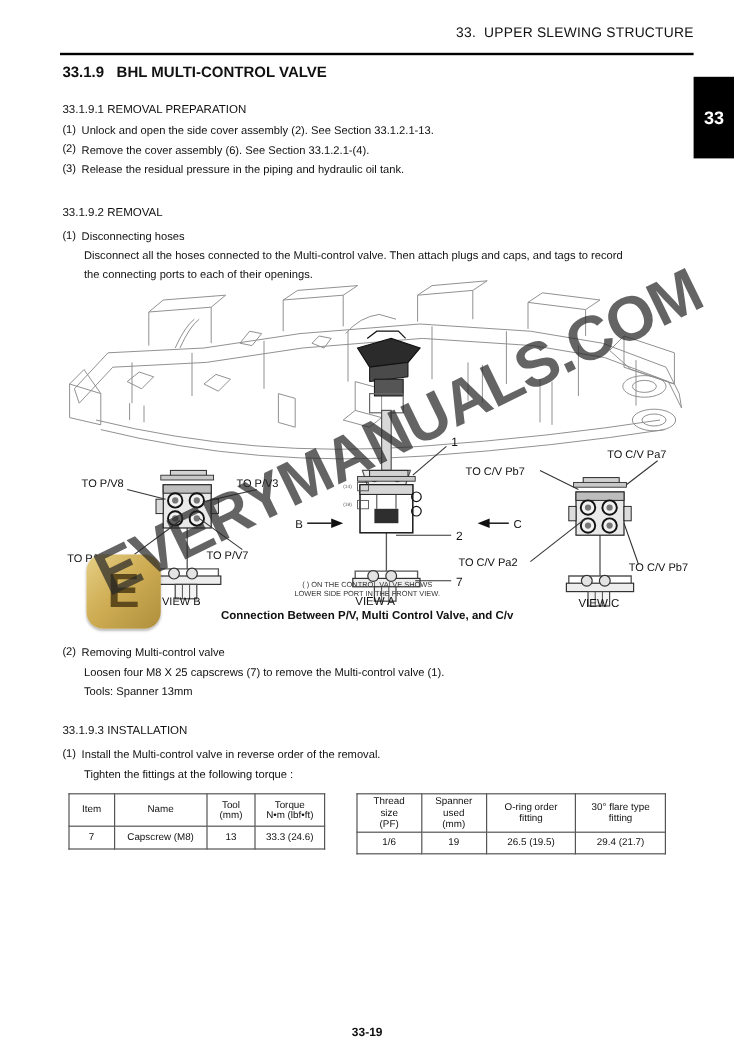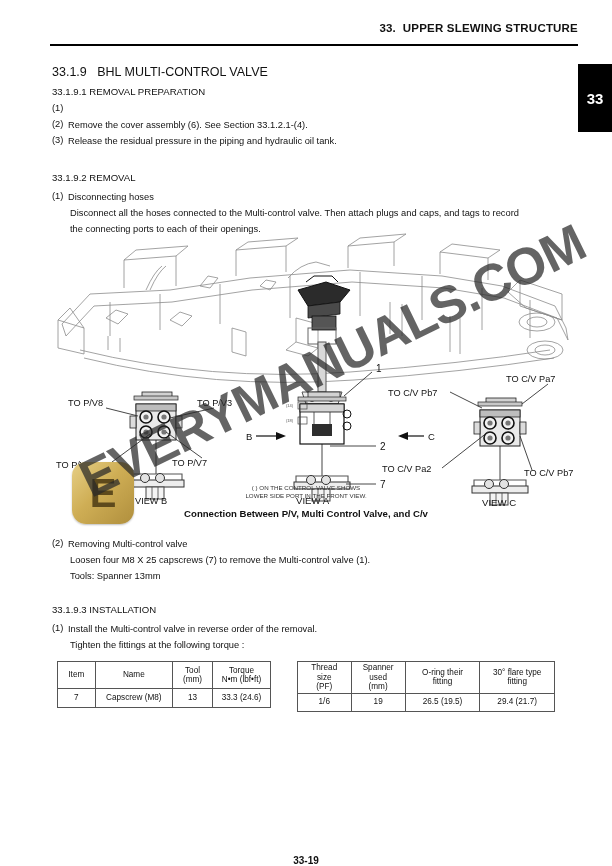--- a/index.html
+++ b/index.html
@@ -10,40 +10,40 @@
     color:#111;
     position:relative;
     overflow:hidden;
     -webkit-font-smoothing:antialiased;
   }
   .page { position:absolute; inset:0; }
 
   
   .hdr-title {
     position:absolute; right:34px; top:22px;
-    font-size:11.5px; font-weight:bold; letter-spacing:.2px;
+    font-size:11.5px; font-weight:normal; letter-spacing:.2px;
     white-space:pre;
   }
   .hdr-rule {
     position:absolute; left:50px; right:34px; top:44px;
     height:0; border-top:2.2px solid #000;
   }
 
   
   .tab {
     position:absolute; left:578px; top:64px;
     width:34px; height:68px; background:#000;
     color:#fff; font-weight:bold; font-size:15px;
     display:flex; align-items:center; justify-content:center;
   }
 
   
   .h1 {
-    position:absolute; left:52px; top:65px;
-    font-size:12.5px; font-weight:normal; white-space:pre;
+    position:absolute; left:52px; top:53px;
+    font-size:12.5px; font-weight:bold; white-space:pre;
   }
   .h2 { position:absolute; left:52px; font-size:9.6px; font-weight:normal; white-space:pre; }
   .para { position:absolute; font-size:9.3px; line-height:13.6px; white-space:pre; }
   .num { position:absolute; font-size:9.3px; white-space:pre; }
 
   
   .figure { position:absolute; left:50px; top:232px; width:528px; height:298px; }
   .figure svg { display:block; }
 
   .fig-caption {
@@ -117,20 +117,21 @@
 <div class="page">
 
   <div class="hdr-title">33.  UPPER SLEWING STRUCTURE</div>
   <div class="hdr-rule"></div>
   <div class="tab">33</div>
 
   <div class="h1">33.1.9   BHL MULTI-CONTROL VALVE</div>
 
   <div class="h2" style="top:86px">33.1.9.1 REMOVAL PREPARATION</div>
   <div class="num" style="left:52px; top:103px">(1)</div>
+  <div class="para" style="left:68px; top:103px">Unlock and open the side cover assembly (2). See Section 33.1.2.1-13.</div>
   <div class="num" style="left:52px; top:119px">(2)</div>
   <div class="para" style="left:68px; top:119px">Remove the cover assembly (6). See Section 33.1.2.1-(4).</div>
   <div class="num" style="left:52px; top:135px">(3)</div>
   <div class="para" style="left:68px; top:135px">Release the residual pressure in the piping and hydraulic oil tank.</div>
 
   <div class="h2" style="top:172px">33.1.9.2 REMOVAL</div>
   <div class="num" style="left:52px; top:191px">(1)</div>
   <div class="para" style="left:68px; top:191px">Disconnecting hoses</div>
   <div class="para" style="left:70px; top:207px">Disconnect all the hoses connected to the Multi-control valve. Then attach plugs and caps, and tags to record</div>
   <div class="para" style="left:70px; top:223px">the connecting ports to each of their openings.</div>
@@ -350,21 +351,21 @@
           <span>Thread</span><br>
           <span>size</span><br>
           <span>(PF)</span>
         </td>
         <td style="width:52px">
           <span>Spanner</span><br>
           <span>used</span><br>
           <span>(mm)</span>
         </td>
         <td style="width:77px">
-          <span>O-ring their</span><br>
+          <span>O-ring order</span><br>
           <span>fitting</span>
         </td>
         <td style="width:77px">
           <span>30° flare type</span><br>
           <span>fitting</span>
         </td>
       </tr>
     </thead>
     <tbody>
       <tr>

